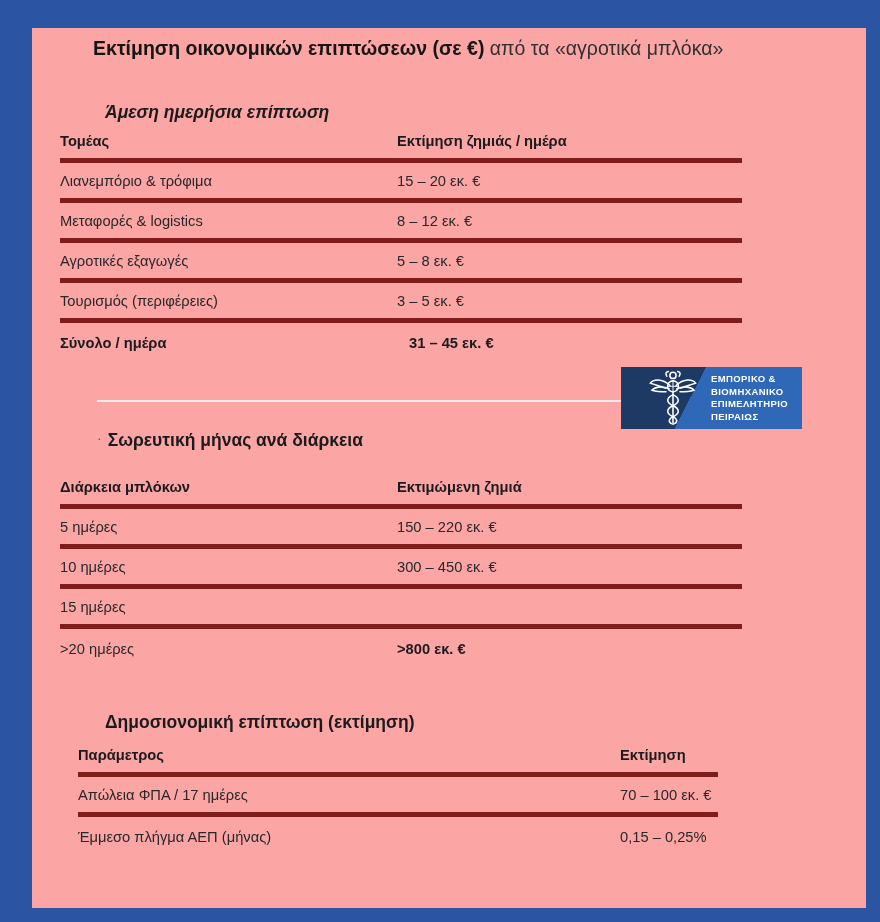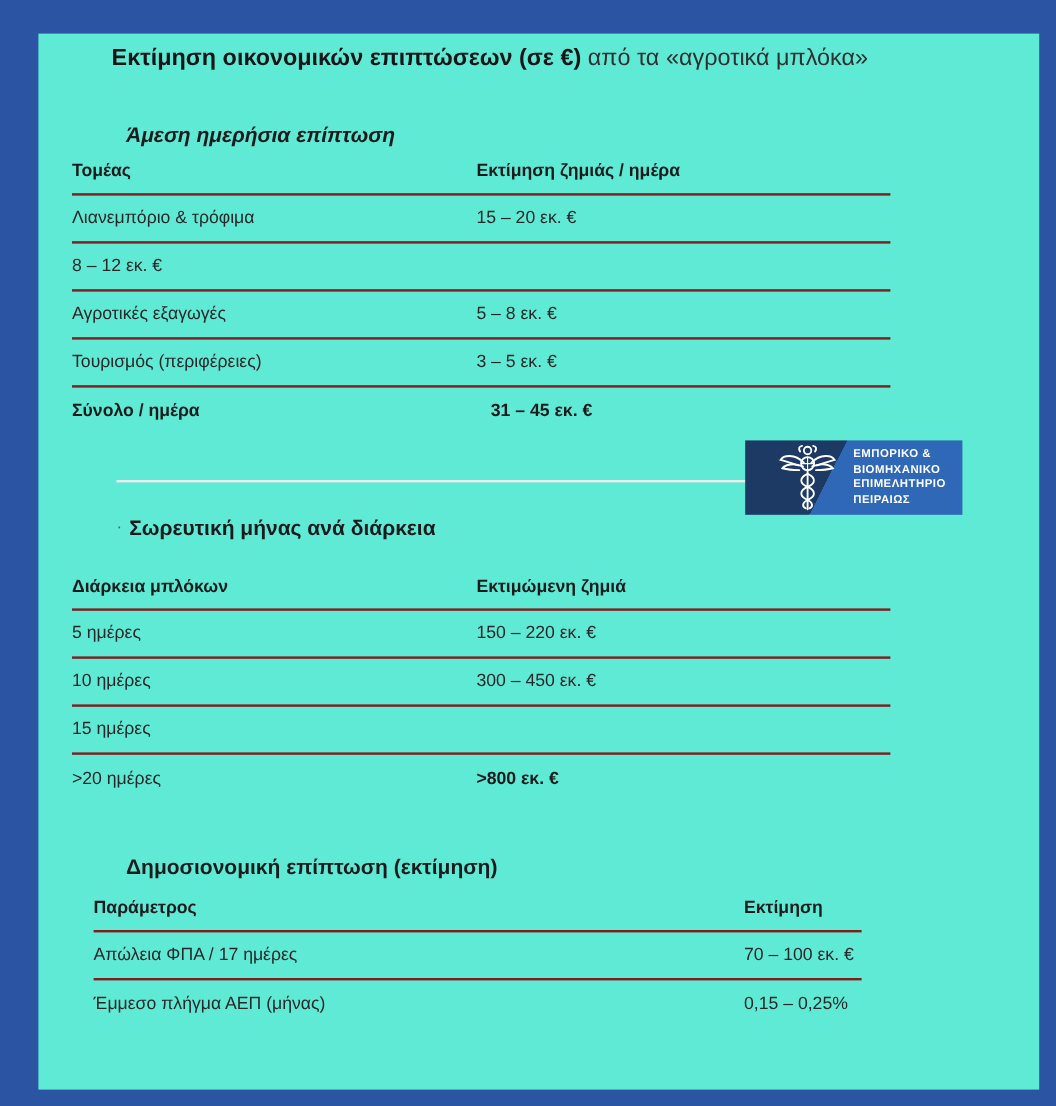--- a/index.html
+++ b/index.html
@@ -11,21 +11,21 @@
     font-family: "Liberation Sans", "DejaVu Sans", sans-serif;
   }
   body { background: #2b55a2; }
 
   .frame {
     position: absolute;
     left: 32px;
     top: 28px;
     width: 834px;
     height: 880px;
-    background: #5eead4;
+    background: #fca5a5;
   }
 
   .abs { position: absolute; }
 
   .page-title {
     left: 61px;
     top: 7px;
     font-size: 19.5px;
     line-height: 27px;
     color: #161618;
@@ -52,21 +52,21 @@
     position: relative;
     top: -3px;
     margin-right: 6px;
   }
 
   .tbl { font-size: 14.7px; color: #28282a; }
   .tbl .tr {
     display: flex;
     align-items: center;
     height: 40px;
-    border-bottom: 2px solid #7f1d1d;
+    border-bottom: 5px solid #7f1d1d;
     box-sizing: border-box;
   }
   .tbl .tr:last-child { border-bottom: none; }
   .tbl .tr.head { height: 39px; font-weight: 700; color: #1b1b1d; }
   .tbl .c1 { flex: none; }
   .tbl .c2 { flex: 1; }
   .tbl .tr.row-bold { font-weight: 700; color: #1b1b1d; gap: 12px; }
   .tbl .c2.val-bold { font-weight: 700; color: #1b1b1d; }
 
   .table1 { left: 28px; top: 96px;  width: 682px; }
@@ -122,20 +122,21 @@
   <div class="abs tbl table1">
     <div class="tr head">
       <div class="c1">Τομέας</div>
       <div class="c2">Εκτίμηση ζημιάς / ημέρα</div>
     </div>
     <div class="tr">
       <div class="c1">Λιανεμπόριο &amp; τρόφιμα</div>
       <div class="c2">15 – 20 εκ. €</div>
     </div>
     <div class="tr">
+      <div class="c1">Μεταφορές &amp; logistics</div>
       <div class="c2">8 – 12 εκ. €</div>
     </div>
     <div class="tr">
       <div class="c1">Αγροτικές εξαγωγές</div>
       <div class="c2">5 – 8 εκ. €</div>
     </div>
     <div class="tr">
       <div class="c1">Τουρισμός (περιφέρειες)</div>
       <div class="c2">3 – 5 εκ. €</div>
     </div>

